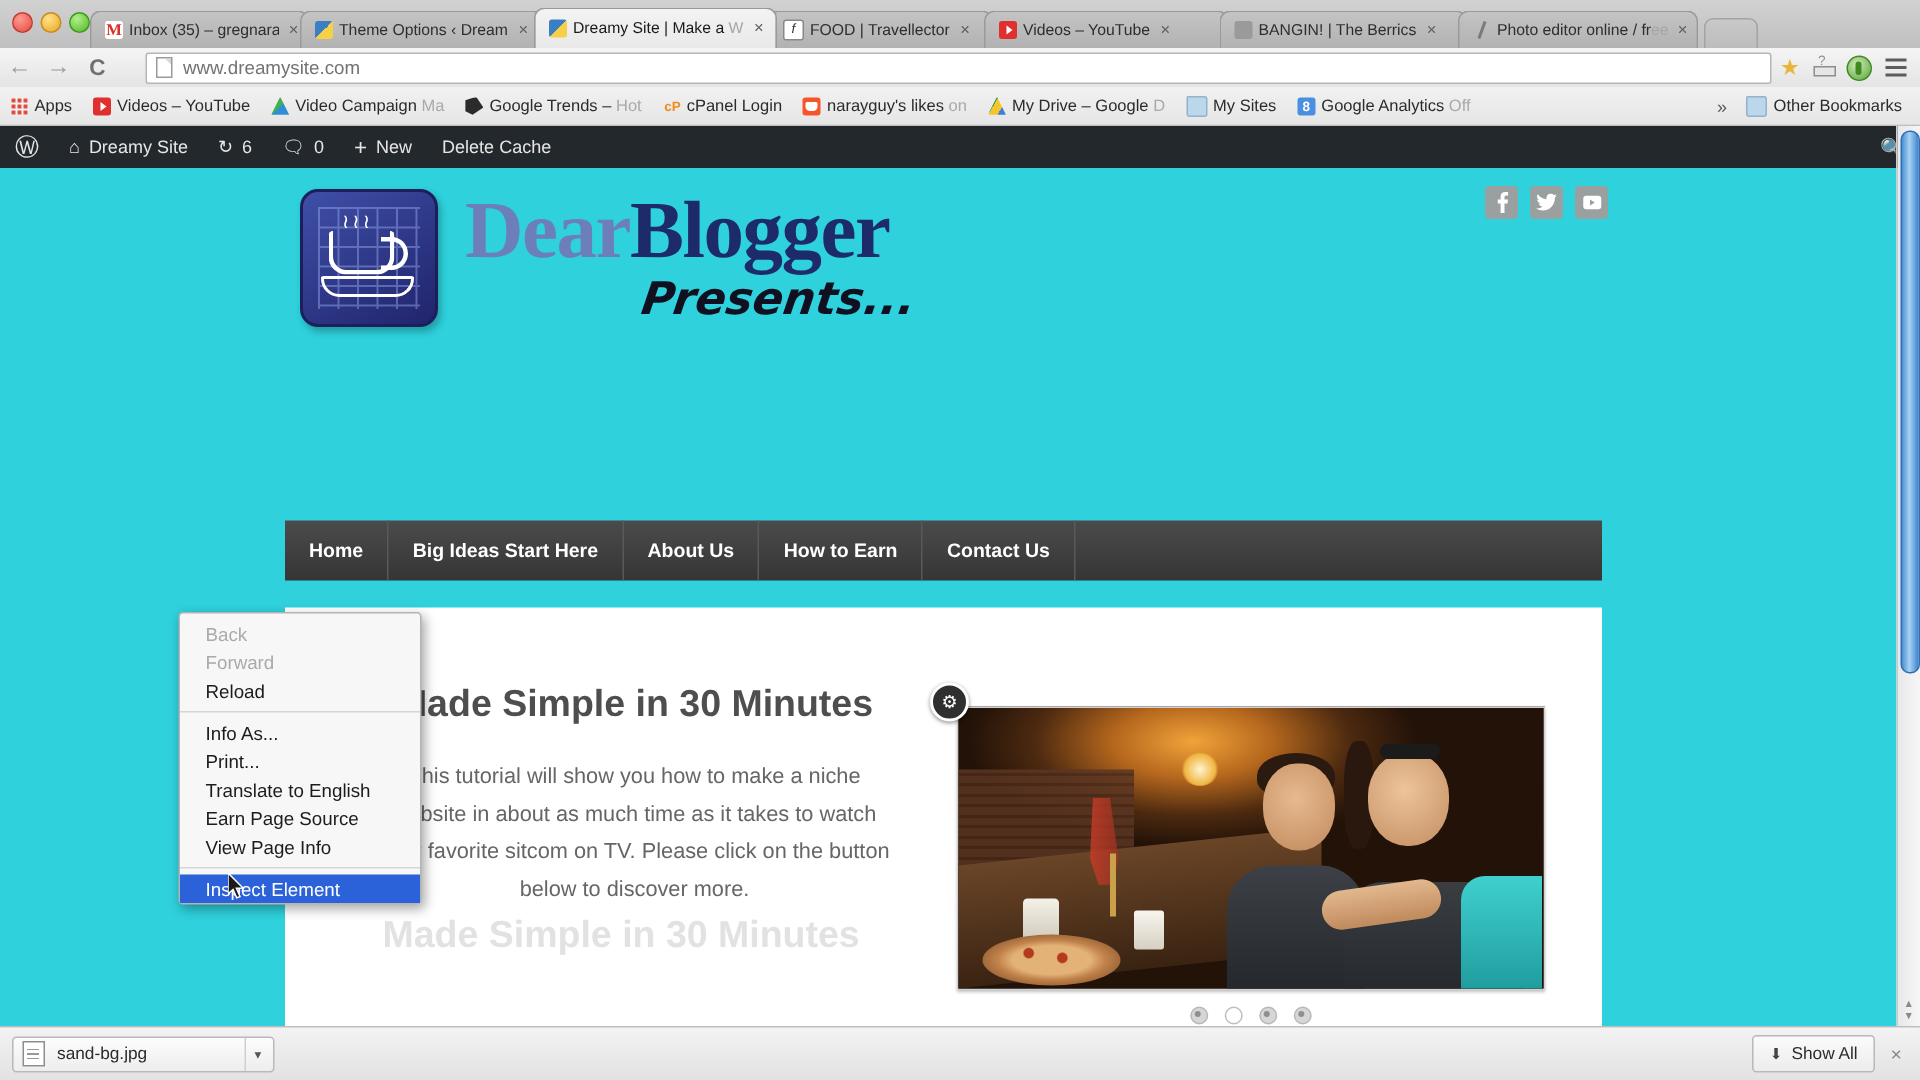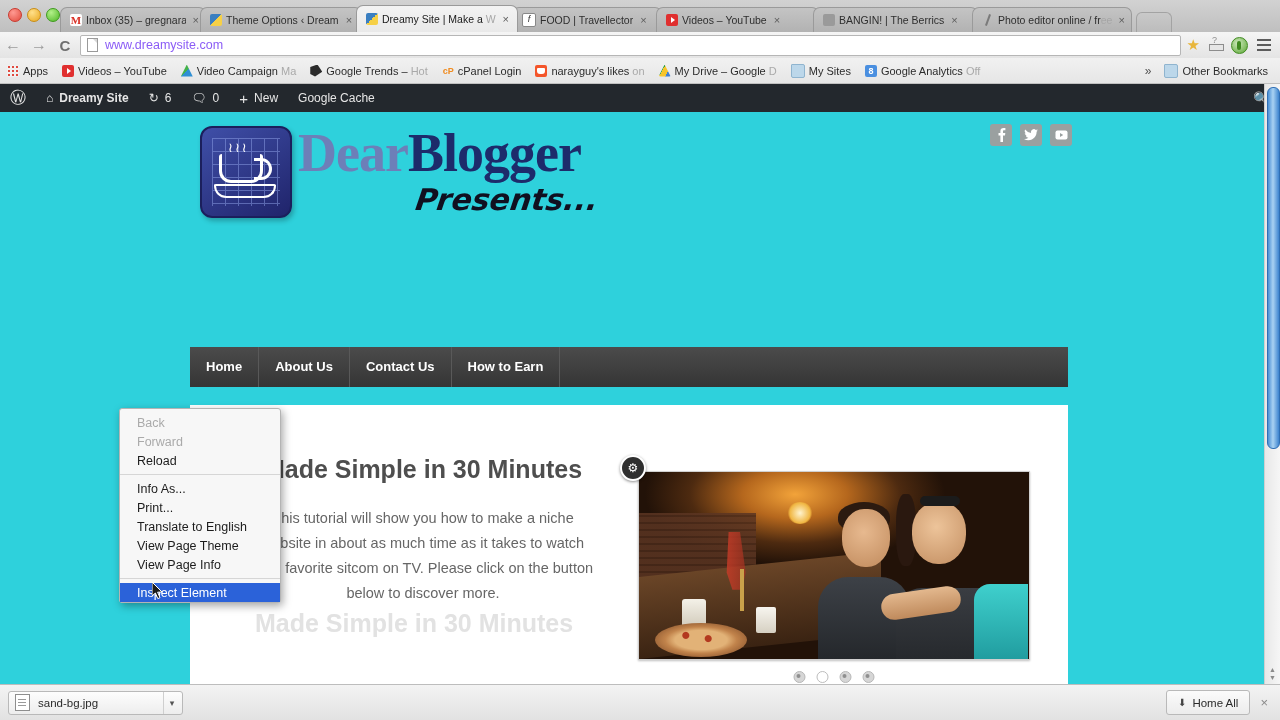--- a/index.html
+++ b/index.html
@@ -63,24 +63,24 @@
 
   .navbar {
     position: absolute; top: 32px; left: 0; width: 1280px; height: 26px;
     background: linear-gradient(to bottom, #f5f5f5, #e4e4e4);
     border-bottom: 1px solid #bdbdbd;
     display: flex; align-items: center;
   }
   .navbtn { width: 26px; text-align: center; color: #9b9b9b; font-size: 16px; }
   .navbtn.reload { color: #6f6f6f; font-size: 15px; font-weight: bold; }
   .omnibox {
-    flex: 1; margin: 0 6px 0 2px; height: 19px;
+    flex: 1; margin: 0 6px 0 19px; height: 19px;
     background: #fff; border: 1px solid #b6b6b6; border-radius: 2px;
     display: flex; align-items: center; padding: 0 6px;
-    font-size: 12.5px; color: #8b5cf6;
+    font-size: 12.5px; color: #737373;
   }
   .pagedoc {
     width: 9px; height: 12px; background: #fff; border: 1px solid #9a9a9a;
     margin-right: 7px; flex: 0 0 9px; position: relative;
   }
   .pagedoc::after { content: ""; position: absolute; top: 0; right: 0; border-top: 4px solid #d7d7d7; border-left: 4px solid transparent; }
   .navicons { display: flex; align-items: center; gap: 9px; padding-right: 9px; }
   .star { color: #e8b63c; font-size: 15px; }
   .ext-a { width: 13px; height: 13px; position: relative; }
   .ext-a::before { content: "?"; position: absolute; top: -4px; left: 3px; font-size: 9px; color: #8e8e8e; }
@@ -152,21 +152,21 @@
   .logo-grid {
     position: absolute; inset: 10px; opacity: .5;
     background-image: linear-gradient(#8fa2e8 1px, transparent 1px), linear-gradient(90deg, #8fa2e8 1px, transparent 1px);
     background-size: 13px 13px;
   }
   .logo-cup { position: absolute; left: 17px; top: 26px; width: 38px; height: 26px; border: 3px solid #fff; border-radius: 3px 3px 12px 12px; border-top: none; }
   .logo-handle { position: absolute; left: 52px; top: 30px; width: 15px; height: 16px; border: 3px solid #fff; border-left: none; border-radius: 0 12px 12px 0; }
   .logo-saucer { position: absolute; left: 12px; top: 56px; width: 58px; height: 10px; border: 2px solid #fff; border-radius: 2px 2px 14px 14px; }
   .logo-steam { position: absolute; top: 12px; left: 26px; color: #fff; font-size: 13px; letter-spacing: 2px; }
 
-  .brand-text { margin-left: 6px; position: relative; }
+  .brand-text { margin-left: 18px; position: relative; }
   .brand-title { font-family: "Liberation Serif", serif; font-size: 54px; line-height: 54px; font-weight: bold; letter-spacing: -1px; }
   .brand-title .dear { color: #6d7fb8; }
   .brand-title .blogger { color: #1d2b6b; }
   .brand-presents { font-family: "DejaVu Sans", sans-serif; font-style: italic; font-weight: bold; font-size: 30px; color: #101020; margin-top: 2px; margin-left: 118px; transform: skewX(-8deg); }
 
   .navmenu {
     position: absolute; left: 190px; top: 235px; width: 878px; height: 40px;
     background: linear-gradient(to bottom, #4b4b4b, #353535);
     display: flex; align-items: flex-start;
   }
@@ -406,36 +406,36 @@
       <span>Other Bookmarks</span>
     </div>
   </div>
 
   <div class="wpbar">
     <div class="wpitem">
       <span class="wp-logo">Ⓦ</span>
     </div>
     <div class="wpitem">
       <span style="font-size:12px">⌂</span>
-      <span style="font-weight:bold">Dreamy Site</span>
+      <span style="font-weight:normal">Dreamy Site</span>
     </div>
     <div class="wpitem">
       <span style="font-size:12px">↻</span>
       <span>6</span>
     </div>
     <div class="wpitem">
       <span style="font-size:12px">🗨</span>
       <span>0</span>
     </div>
     <div class="wpitem">
       <span style="font-size:15px">+</span>
       <span>New</span>
     </div>
     <div class="wpitem">
-      <span>Google Cache</span>
+      <span>Delete Cache</span>
     </div>
     <div class="spacer"></div>
     <div class="wpitem wp-search">
       <span>🔍</span>
     </div>
   </div>
 
   <div class="page">
     <div class="site-inner">
 
@@ -467,23 +467,24 @@
           <div class="logo-saucer"></div>
         </div>
         <div class="brand-text">
           <div class="brand-title"><span class="dear">Dear</span><span class="blogger">Blogger</span></div>
           <div class="brand-presents">Presents...</div>
         </div>
       </div>
 
       <div class="navmenu">
         <a href="#">Home</a>
+        <a href="#">Big Ideas Start Here</a>
         <a href="#">About Us</a>
+        <a href="#">How to Earn</a>
         <a href="#">Contact Us</a>
-        <a href="#">How to Earn</a>
       </div>
 
       <div class="content">
         <div class="hero-left">
           <div class="ghost-made">Made Simple in 30 Minutes</div>
           <div class="hero-h2">Made Simple in 30 Minutes</div>
           <div class="hero-p">This tutorial will show you how to make a niche website in about as much time as it takes to watch your favorite sitcom on TV. Please click on the button below to discover more.</div>
 
         </div>
 
@@ -528,37 +529,37 @@
   </div>
 
   <div class="ctxmenu">
     <div class="mi disabled">Back</div>
     <div class="mi disabled">Forward</div>
     <div class="mi">Reload</div>
     <div class="sep"></div>
     <div class="mi">Info As...</div>
     <div class="mi">Print...</div>
     <div class="mi">Translate to English</div>
-    <div class="mi">View Page Theme</div>
+    <div class="mi">Earn Page Source</div>
     <div class="mi">View Page Info</div>
     <div class="sep"></div>
     <div class="mi selected">Inspect Element</div>
   </div>
   <svg class="cursor" viewBox="0 0 12 18">
     <path d="M0 0 L0 14 L3.4 11 L5.8 16.6 L8 15.7 L5.6 10.2 L10 10 Z" fill="#1a1a1a" stroke="#fff" stroke-width="1"></path>
   </svg>
 
   <div class="downloadbar">
     <div class="dl-item">
       <span class="dl-fileicon"></span>
       <span class="dl-name">sand-bg.jpg</span>
       <span class="dl-caret">▾</span>
     </div>
     <div class="dl-right">
       <div class="dl-showall">
         <span class="arrow-dn">⬇</span>
-        <span>Home All</span>
+        <span>Show All</span>
       </div>
       <span class="dl-closeall">×</span>
     </div>
   </div>
 
 </div>
 
 </body></html>

